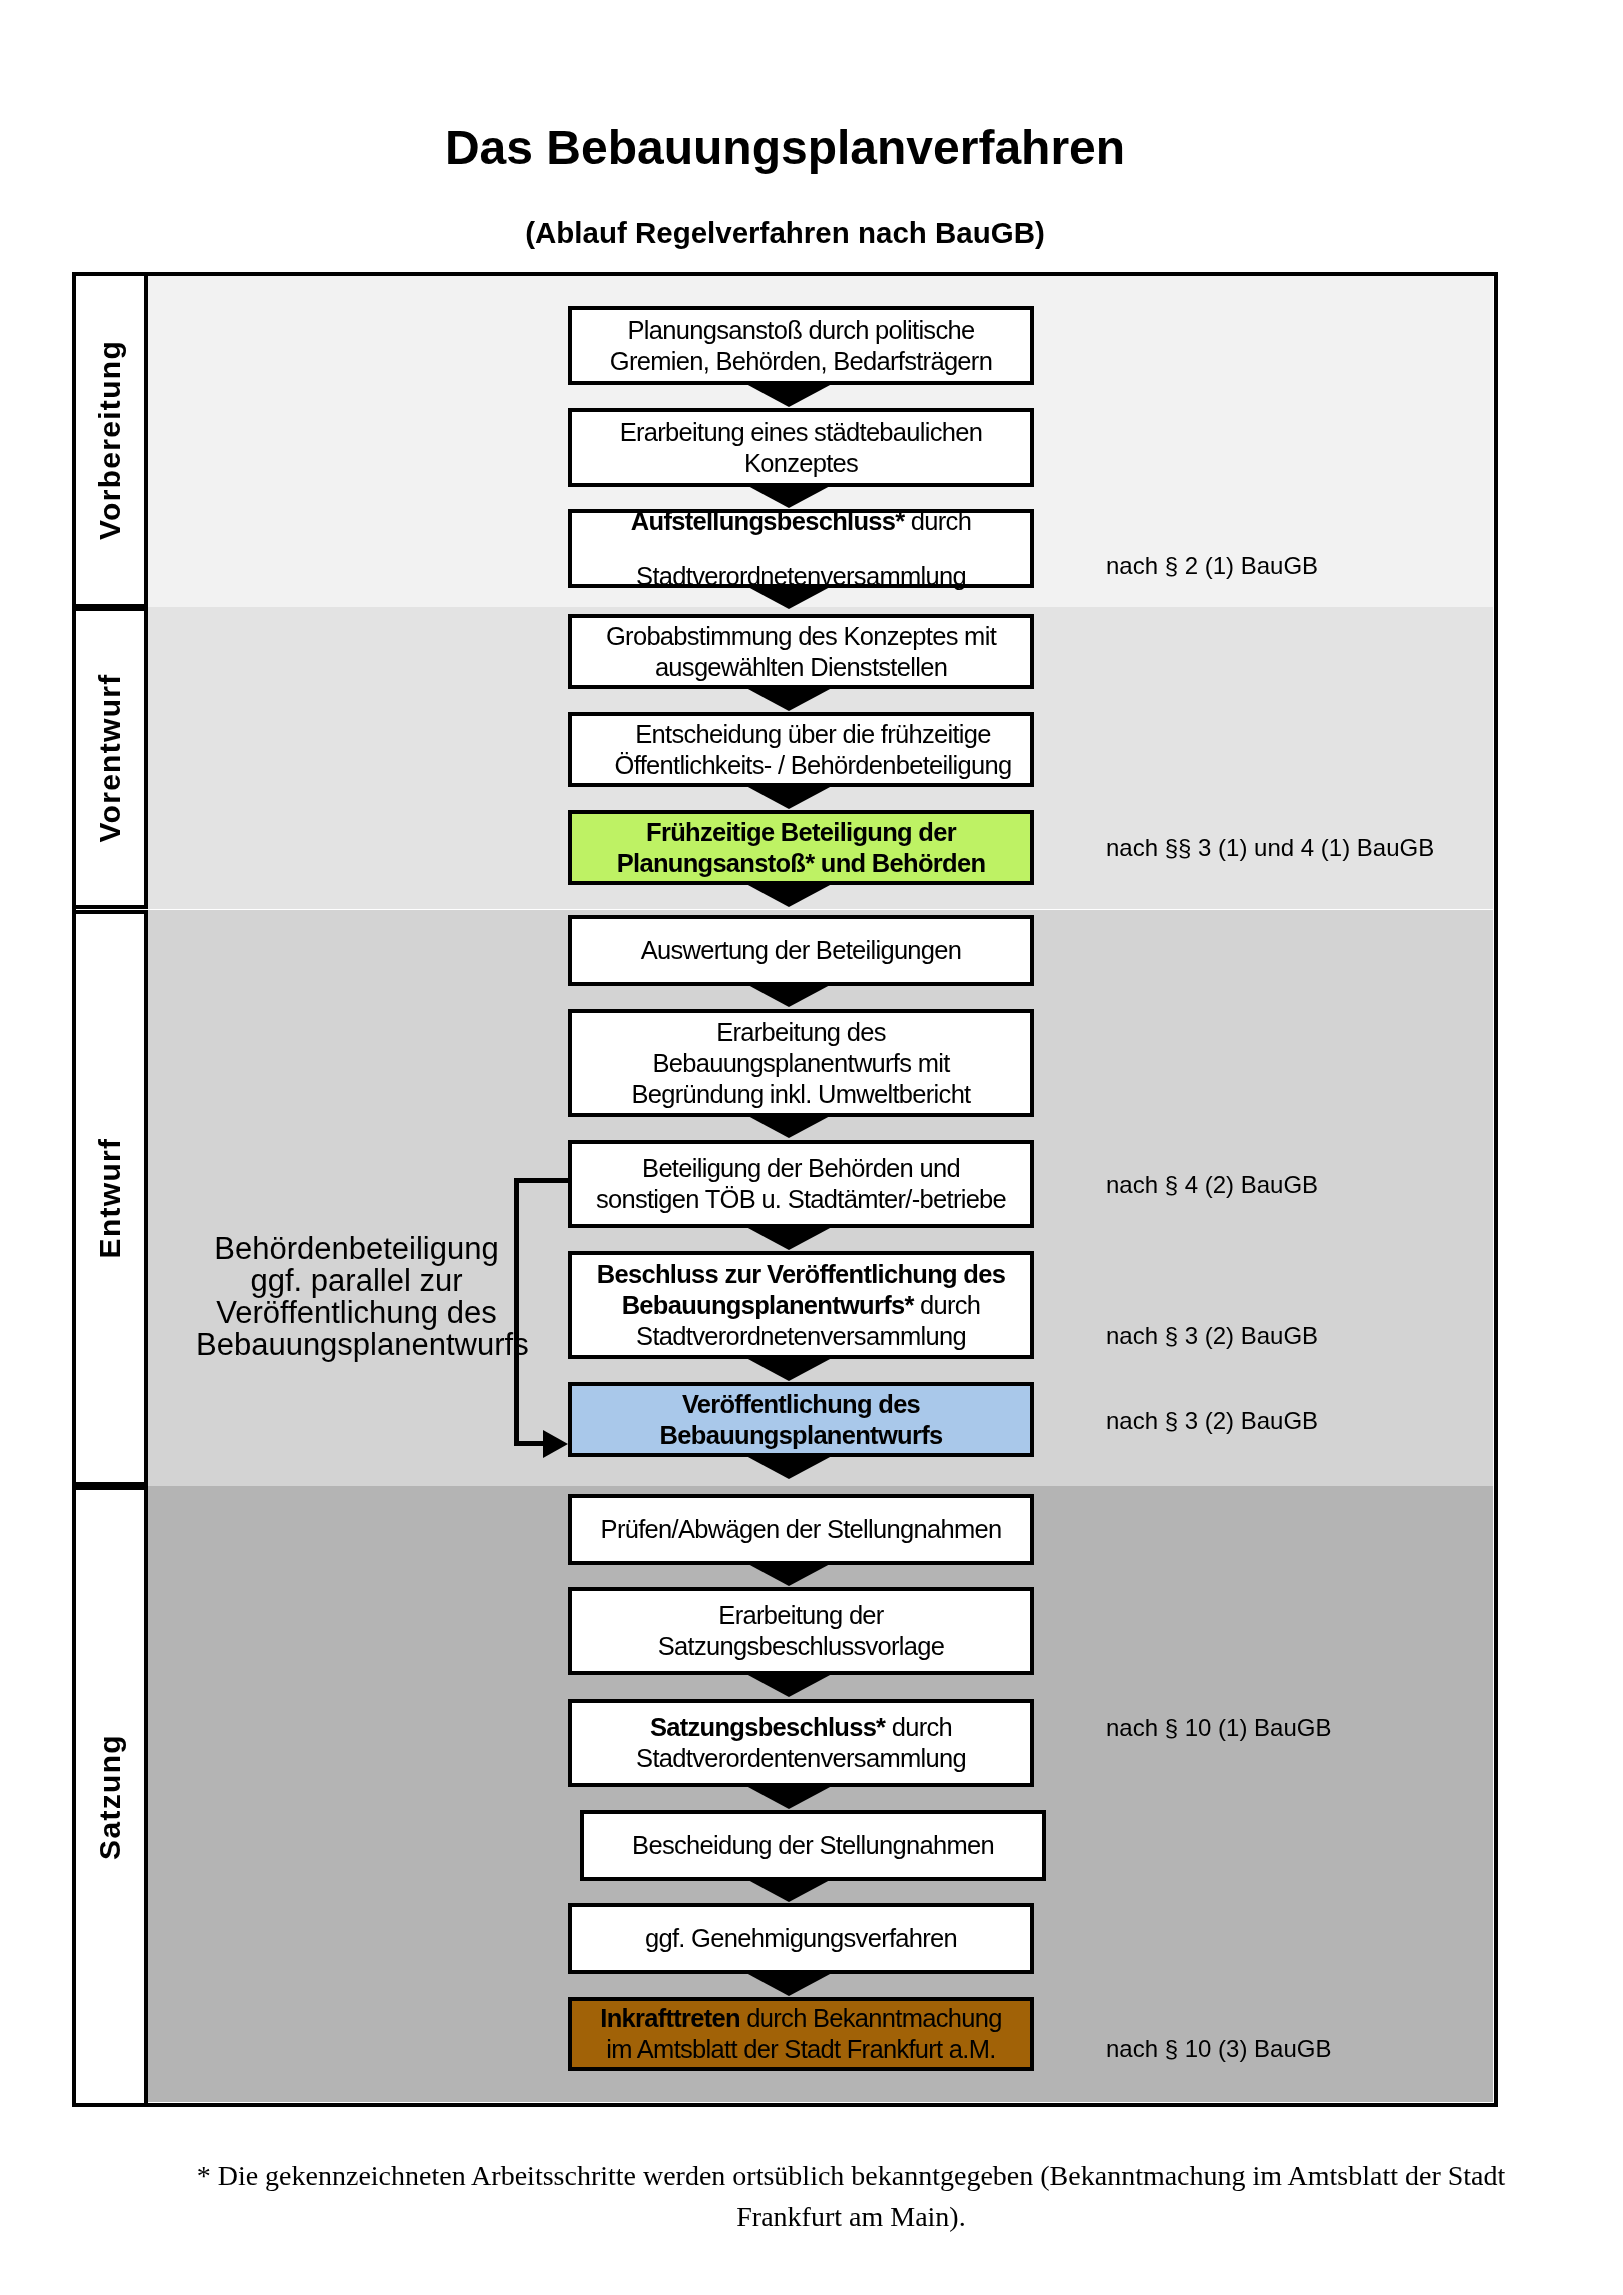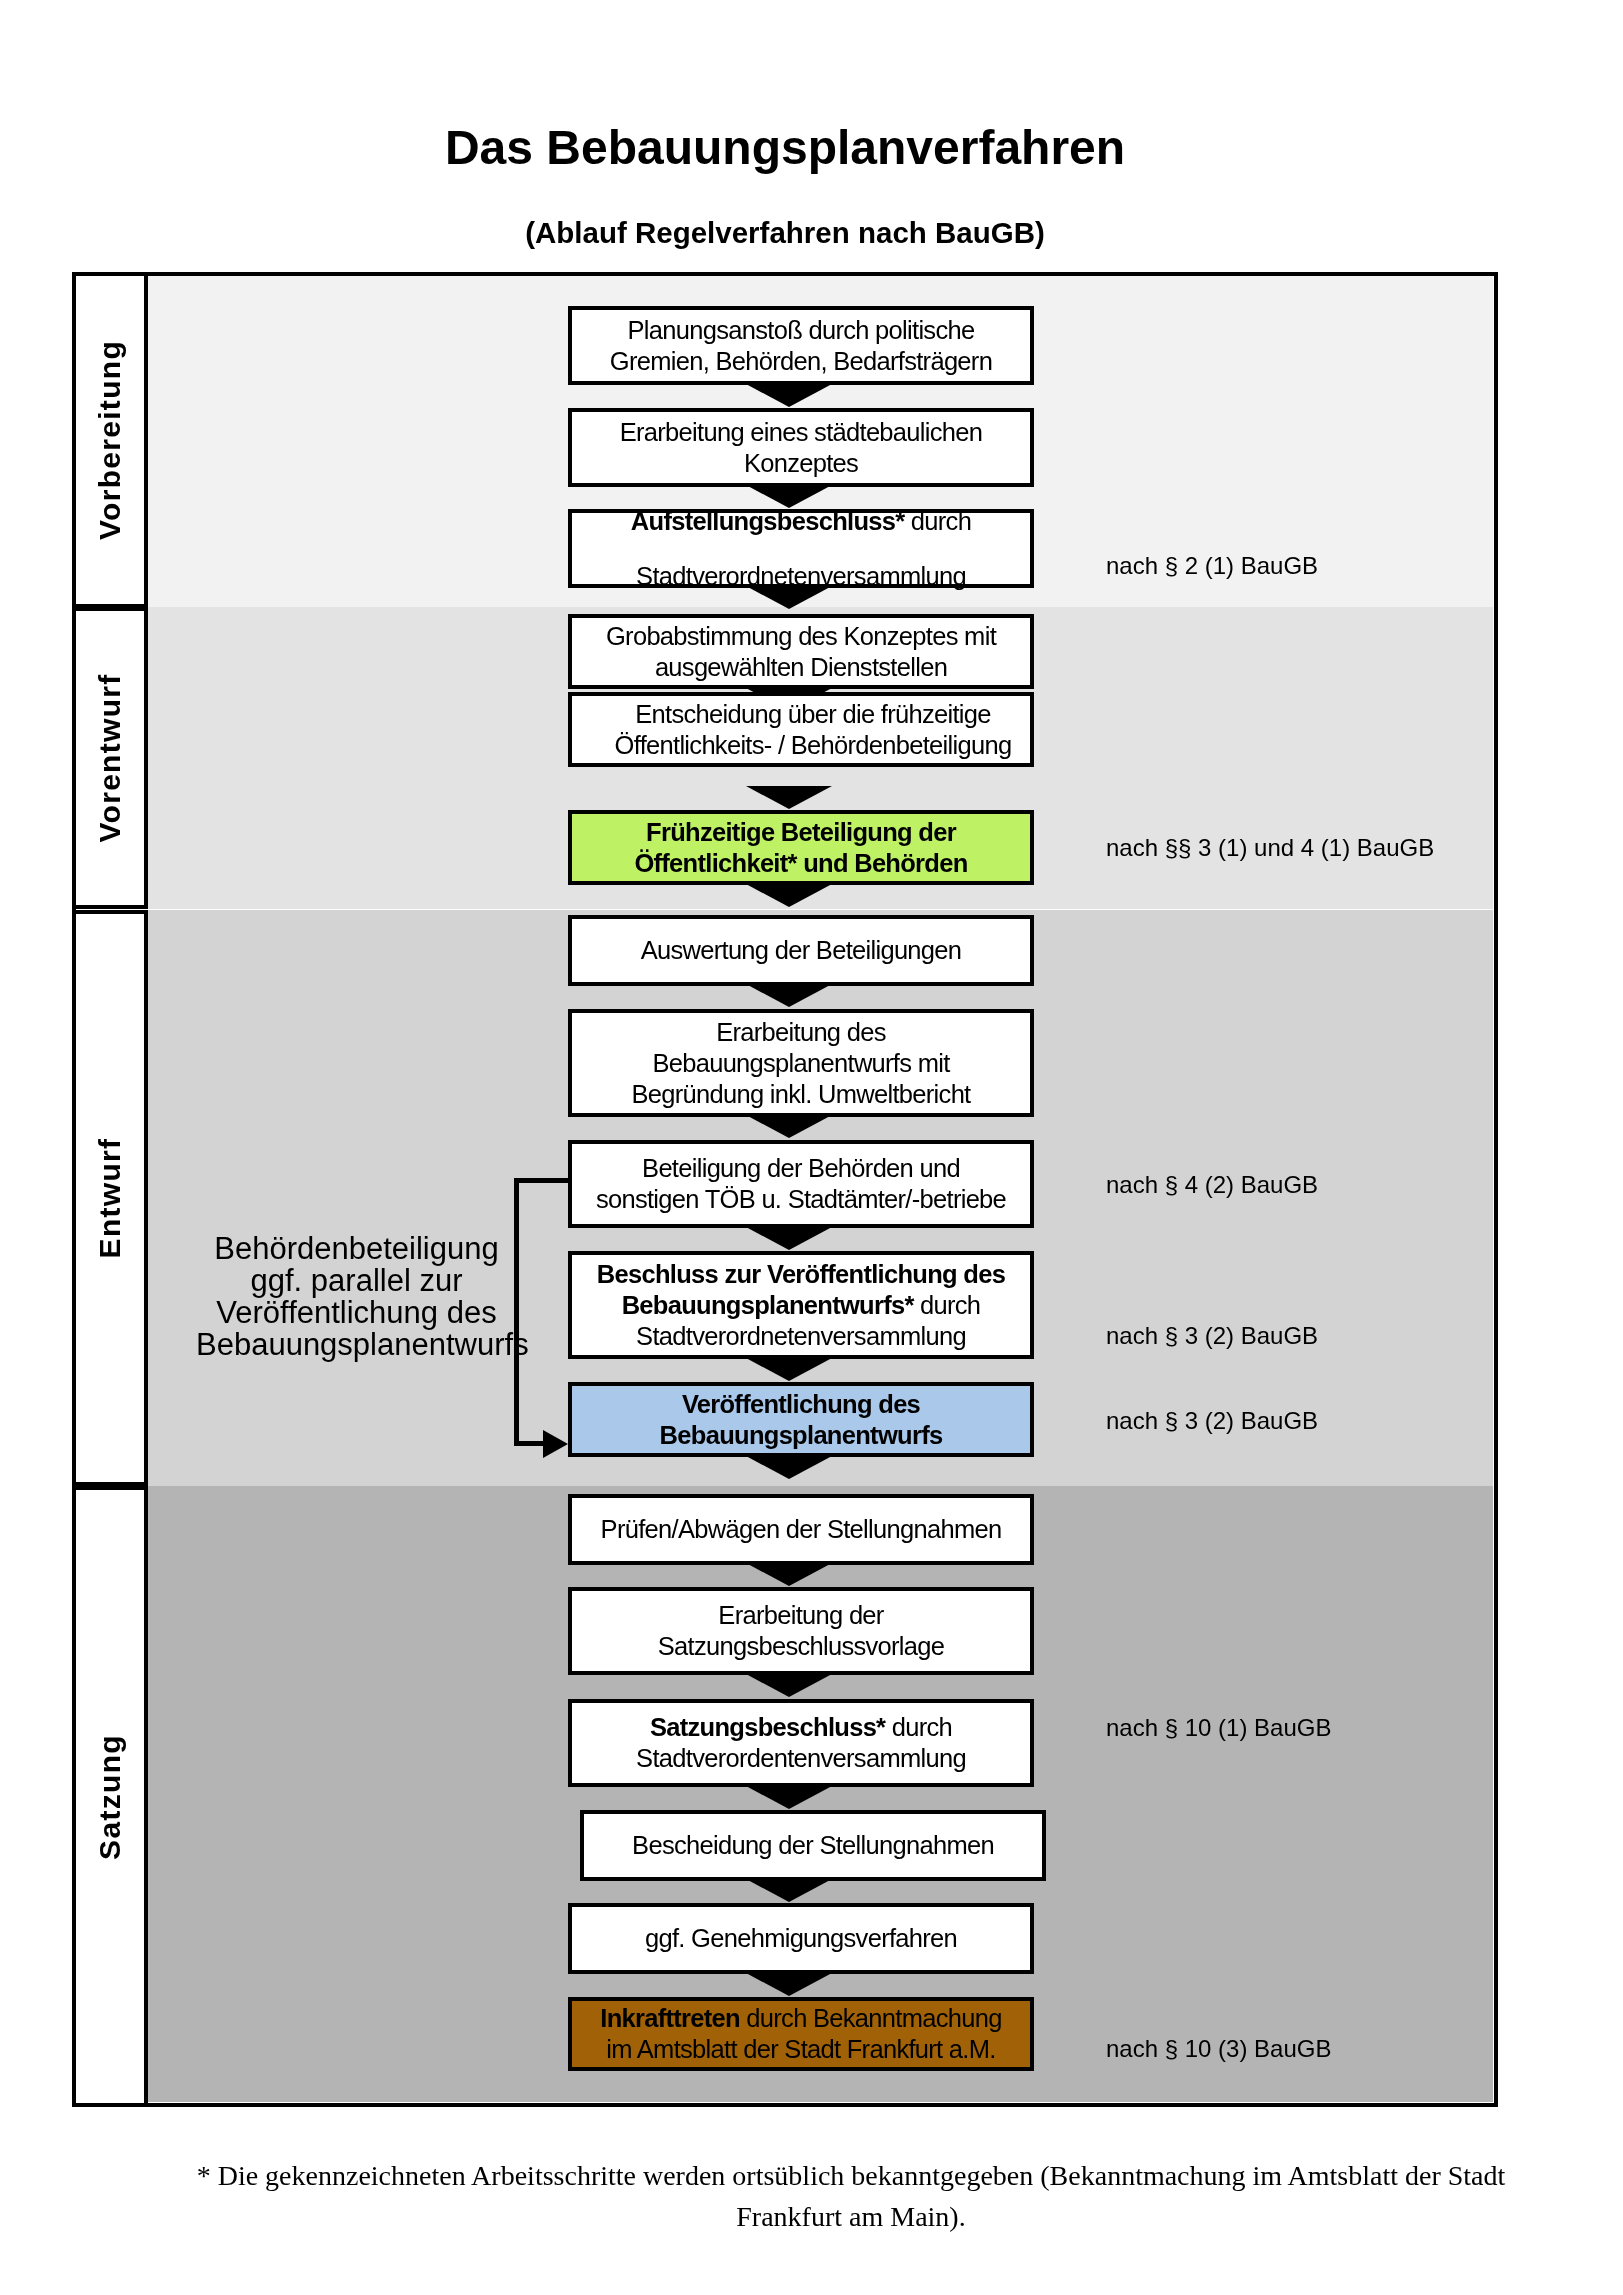--- a/index.html
+++ b/index.html
@@ -101,28 +101,28 @@
     <div class="abs flow-box" style="top: 509px; height: 79px; gap: 24px;">
       <div class="line"><b>Aufstellungsbeschluss*</b><span> durch</span></div>
       <div class="line"><span>Stadtverordnetenversammlung</span></div>
     </div>
     <div class="abs arrow" style="top: 586px;"></div>
     <div class="abs flow-box" style="top: 614px; height: 75px;">
       <div class="line"><span>Grobabstimmung des Konzeptes mit</span></div>
       <div class="line"><span>ausgewählten Dienststellen</span></div>
     </div>
     <div class="abs arrow" style="top: 688px;"></div>
-    <div class="abs flow-box" style="top: 692px; height: 75px; padding-left: 24px;">
+    <div class="abs flow-box" style="top: 712px; height: 75px; padding-left: 24px;">
       <div class="line"><span>Entscheidung über die frühzeitige</span></div>
       <div class="line"><span>Öffentlichkeits- / Behördenbeteiligung</span></div>
     </div>
     <div class="abs arrow" style="top: 786px;"></div>
     <div class="abs flow-box" style="top: 810px; height: 75px; background: #bef264;">
       <div class="line"><b>Frühzeitige Beteiligung der</b></div>
-      <div class="line"><b>Öffentlichkeit* und Behörden</b></div>
+      <div class="line"><b>Planungsanstoß* und Behörden</b></div>
     </div>
     <div class="abs arrow" style="top: 884px;"></div>
     <div class="abs flow-box" style="top: 915px; height: 71px;">
       <div class="line"><span>Auswertung der Beteiligungen</span></div>
     </div>
     <div class="abs arrow" style="top: 984px;"></div>
     <div class="abs flow-box" style="top: 1009px; height: 108px;">
       <div class="line"><span>Erarbeitung des</span></div>
       <div class="line"><span>Bebauungsplanentwurfs mit</span></div>
       <div class="line"><span>Begründung inkl. Umweltbericht</span></div>

